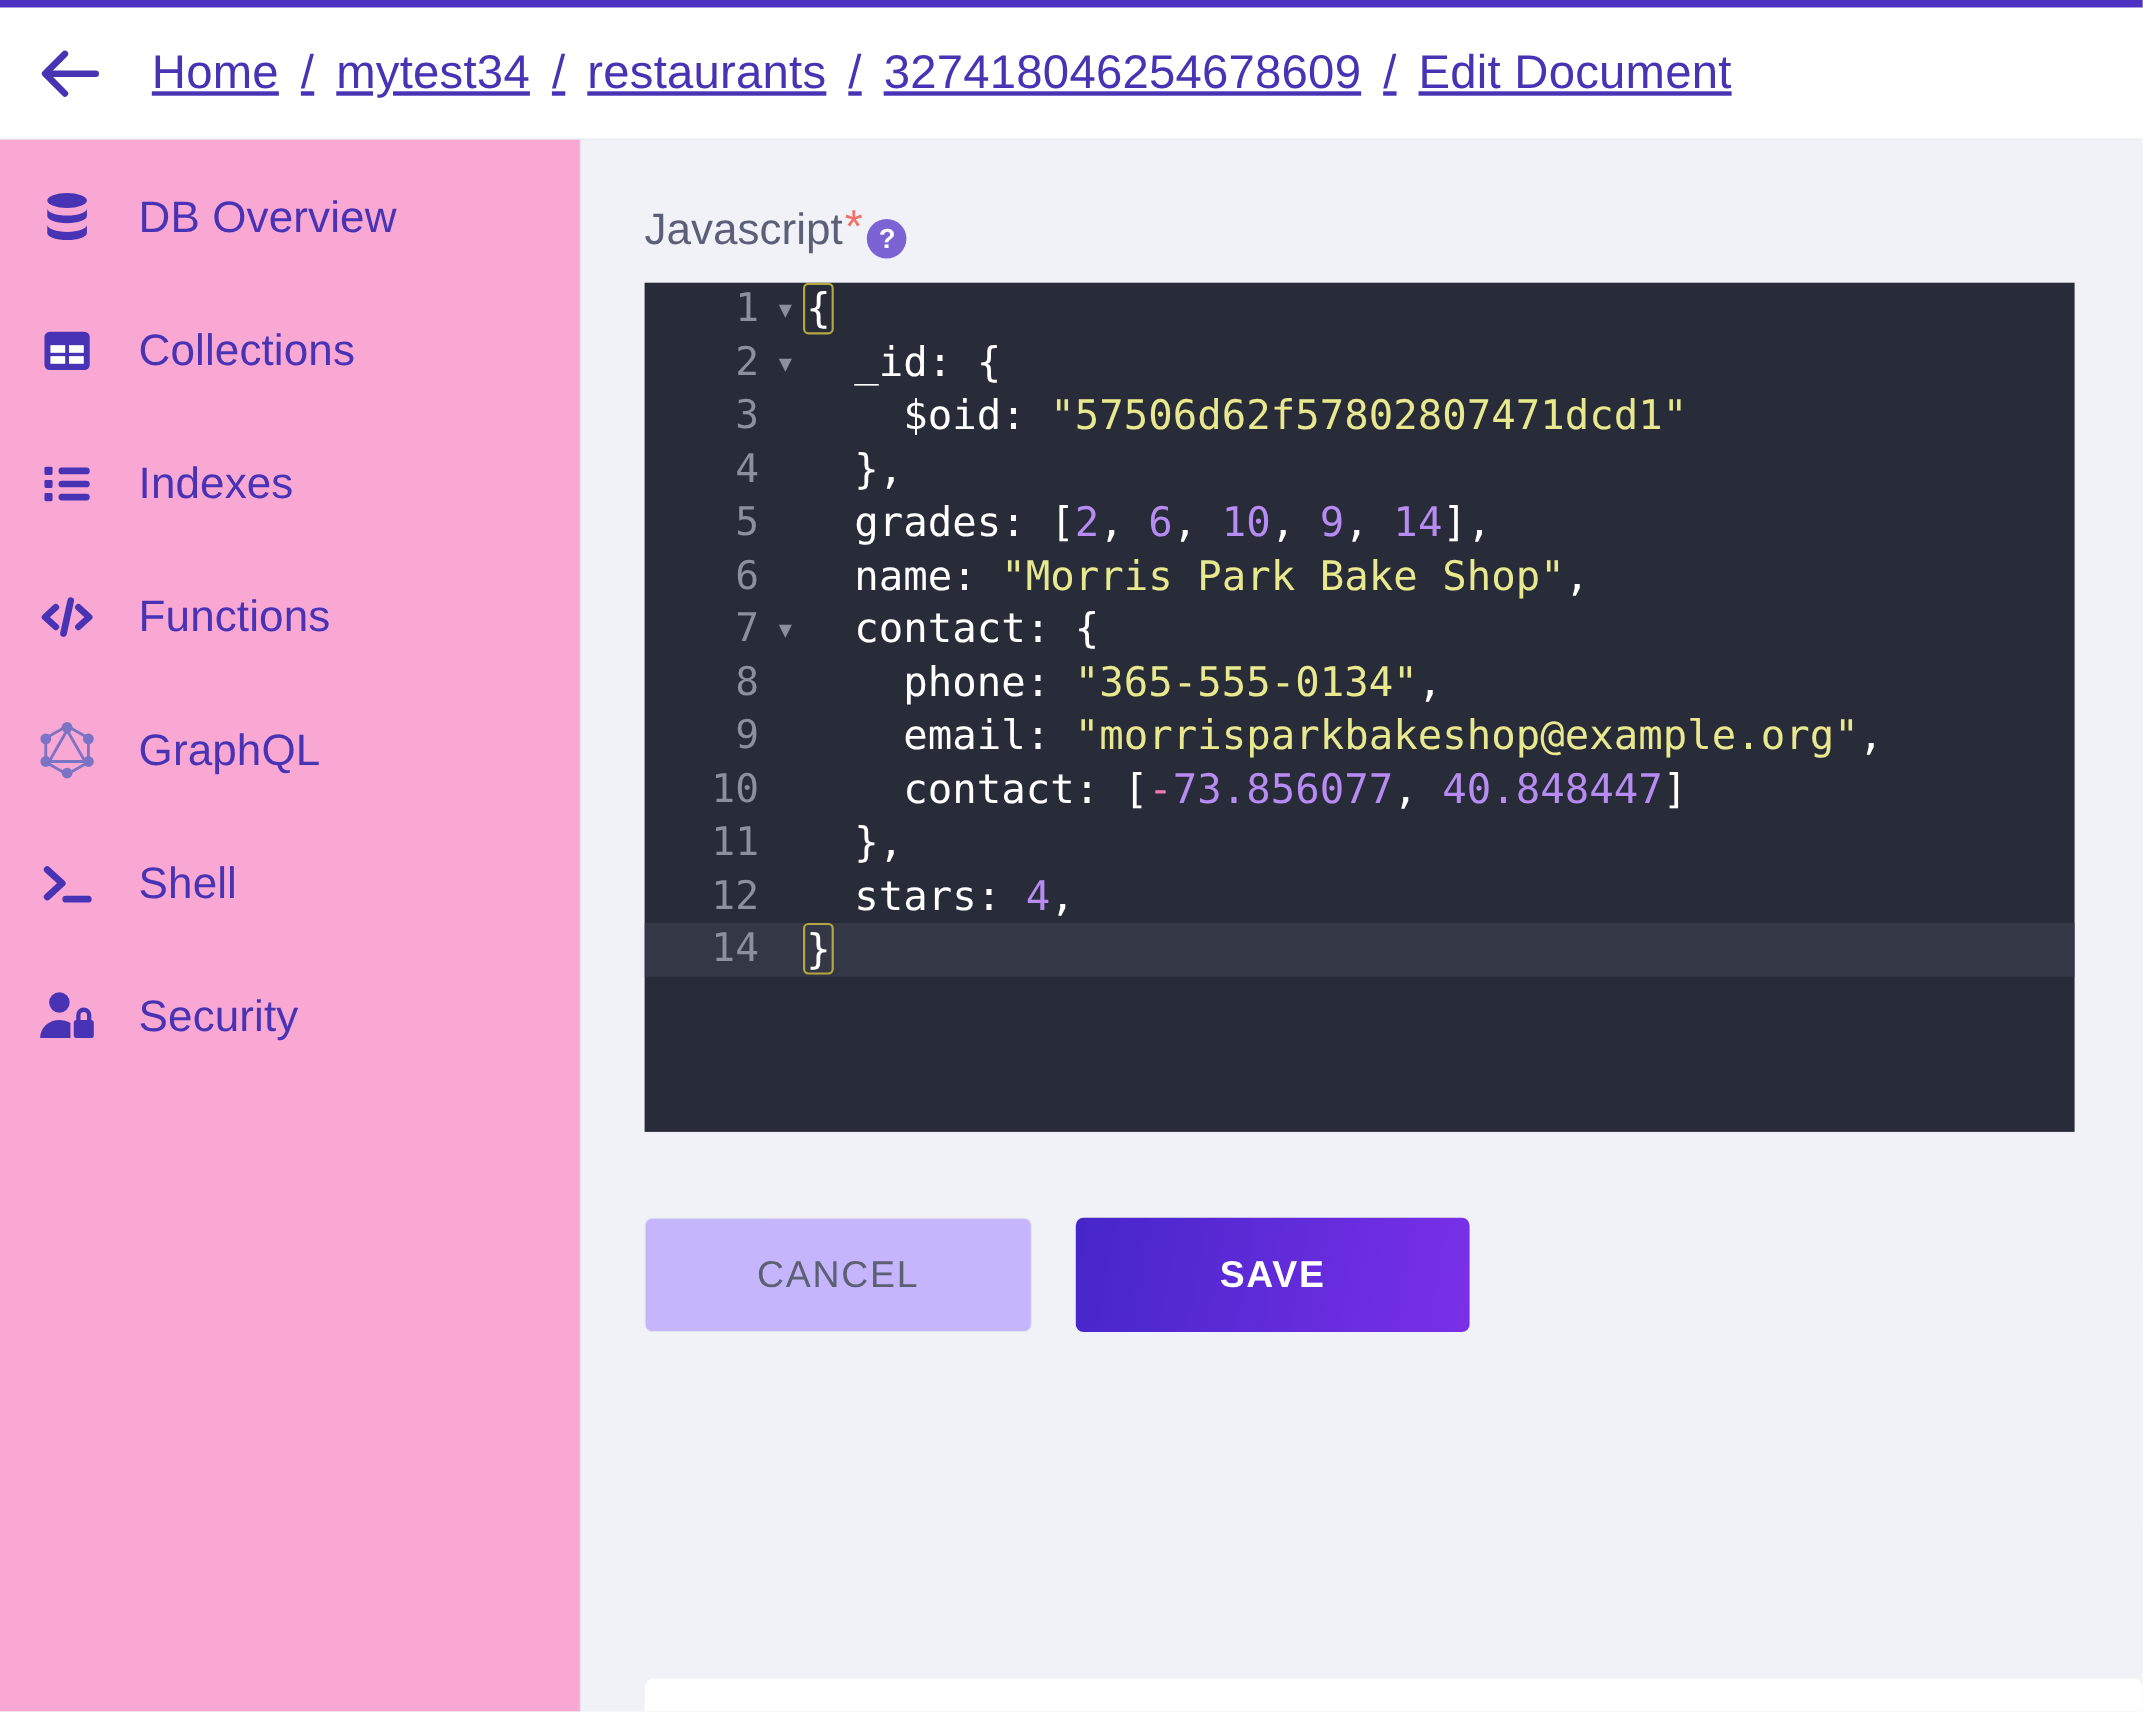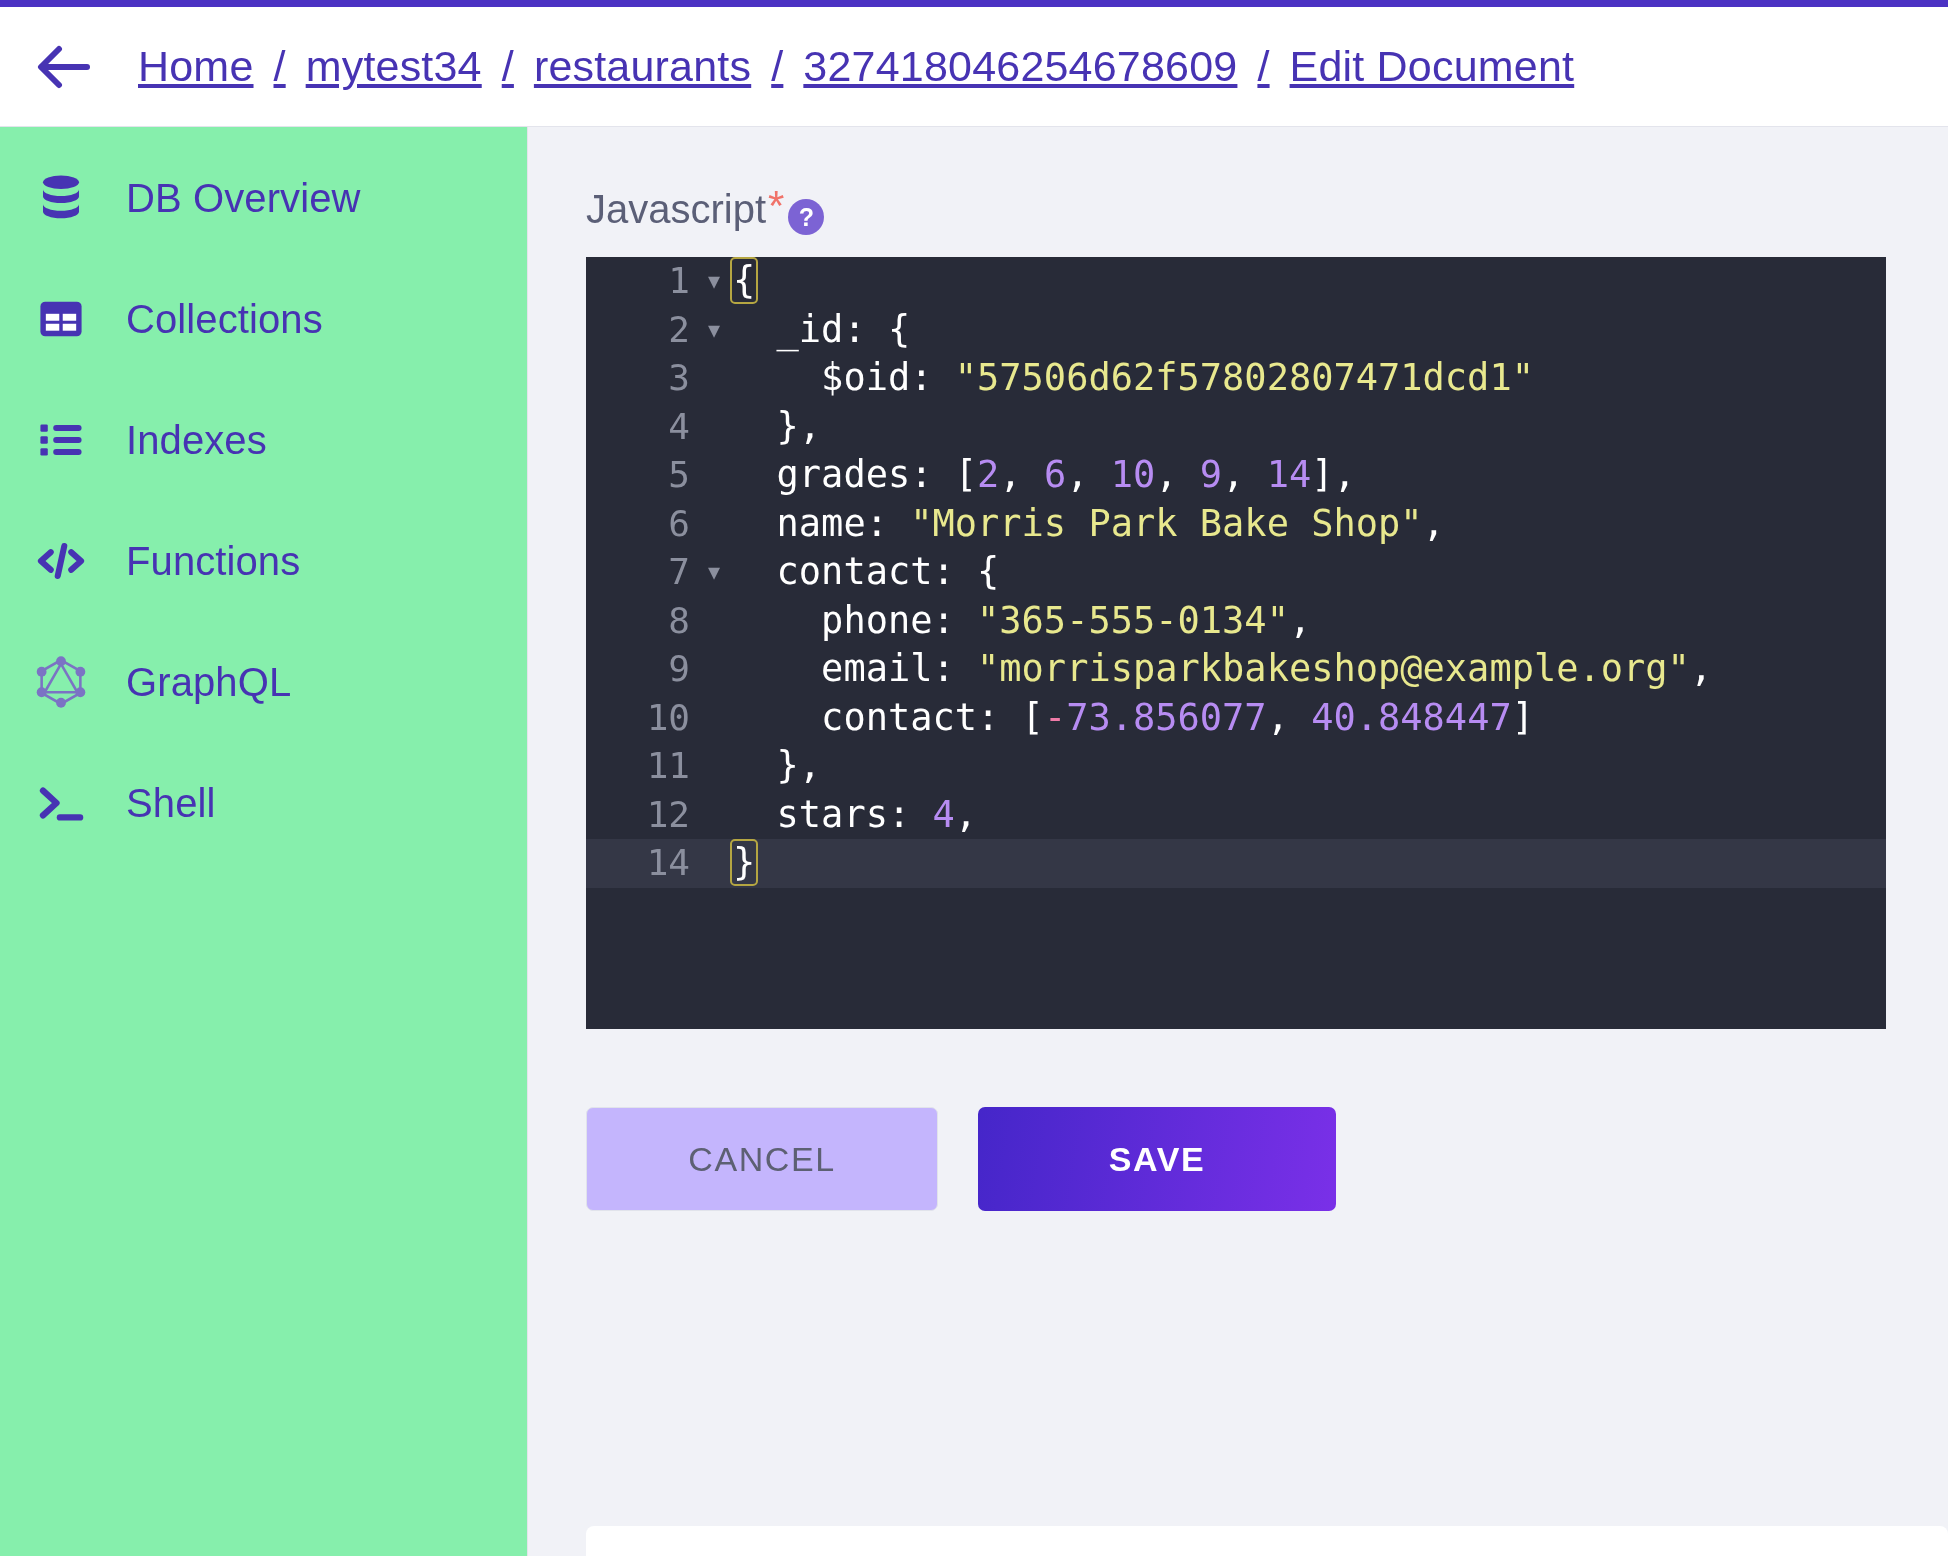--- a/index.html
+++ b/index.html
@@ -41,21 +41,21 @@
   .crumb { cursor:pointer; }
   .crumb.last { cursor:default; }
   .crumb-sep { margin:0 20px; color:#4733b3; }
 
   
   .shell { display:flex; height:calc(1556px - 127px); }
 
   
   .sidebar {
     width:528px; flex:none;
-    background:#86efac;
+    background:#f9a8d4;
     border-right:1px solid #e3e4ec;
     padding-top:28px;
   }
   .nav-item {
     display:flex; align-items:center;
     height:86px;
     padding-left:24px;
     margin-bottom:35px;
     cursor:pointer;
   }
@@ -266,20 +266,31 @@
     <div class="nav-item">
       <span class="nav-ico">
         <svg width="54" height="54" viewBox="0 0 24 24" fill="none" stroke="#4733b3" stroke-width="2.8" stroke-linecap="round" stroke-linejoin="round">
           <path d="M4 6.5 L10 12 L4 17.5"></path>
           <line x1="11.5" y1="18.4" x2="20.5" y2="18.4"></line>
         </svg>
       </span>
       <span class="nav-label">Shell</span>
     </div>
 
+    <div class="nav-item">
+      <span class="nav-ico">
+        <svg width="56" height="56" viewBox="0 0 24 24" fill="#4733b3">
+          <circle cx="9" cy="6.6" r="4"></circle>
+          <path d="M1.5 20.4c0-4.1 3.4-7 7.5-7 1.6 0 3.1.45 4.3 1.2v5.8z"></path>
+          <rect x="14.6" y="13.4" width="7.8" height="7" rx="1.1"></rect>
+          <path d="M16.4 13.6 v-2.1 a2.1 2.1 0 0 1 4.2 0 v2.1" fill="none" stroke="#4733b3" stroke-width="1.7"></path>
+        </svg>
+      </span>
+      <span class="nav-label">Security</span>
+    </div>
 
   </div>
 
   <div class="main">
 
     <div class="field-label">
       <span>Javascript</span>
       <span class="req-star">*</span>
       <span class="help-ico">?</span>
     </div>

